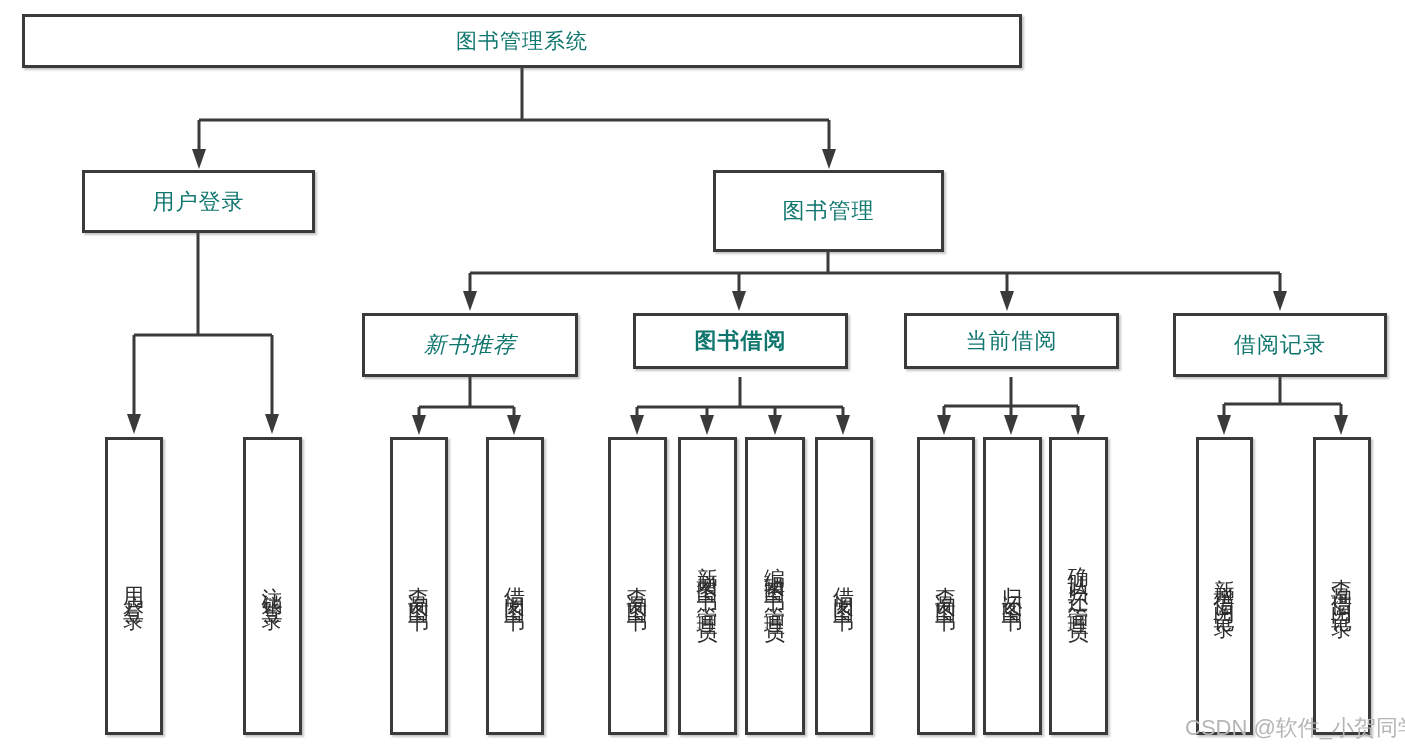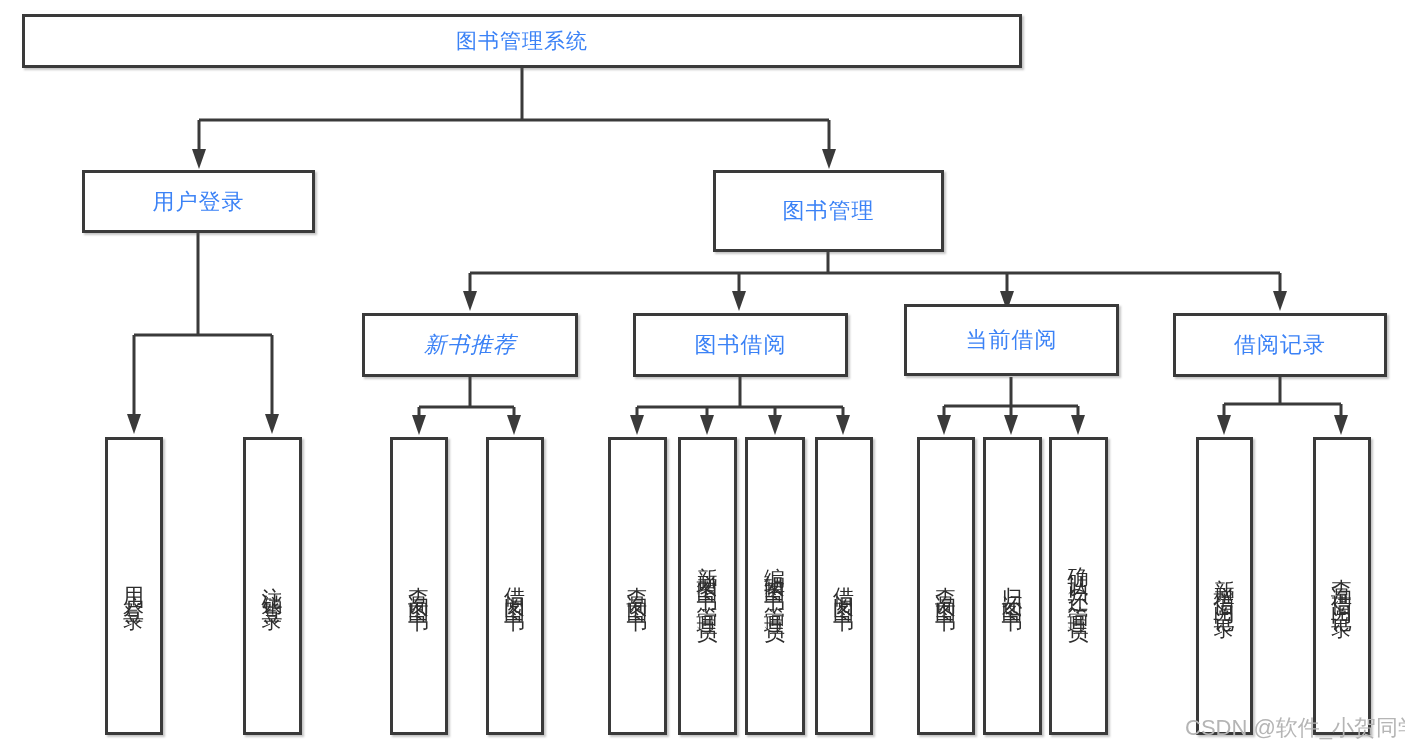--- a/index.html
+++ b/index.html
@@ -22,21 +22,21 @@
     pointer-events: none;
   }
   .node {
     position: absolute;
     background: #ffffff;
     border: 3px solid #3a3a3a;
     box-sizing: border-box;
     display: flex;
     align-items: center;
     justify-content: center;
-    color: #3b82f6;
+    color: #0f766e;
     font-size: 22px;
     letter-spacing: 1px;
     box-shadow: 2px 2px 2px rgba(90,90,90,0.35);
     white-space: nowrap;
   }
   .node.root-node { font-size: 21px; }
   .vnode {
     position: absolute;
     background: #ffffff;
     border: 3px solid #3a3a3a;
@@ -119,24 +119,24 @@
   <div class="node" style="left:82px; top:170px; width:233px; height:63px;">
     <span>用户登录</span>
   </div>
   <div class="node" style="left:713px; top:170px; width:231px; height:82px;">
     <span>图书管理</span>
   </div>
 
   <div class="node" style="left:362px; top:313px; width:216px; height:64px;font-style:italic;">
     <span>新书推荐</span>
   </div>
-  <div class="node" style="left:633px; top:313px; width:215px; height:64px;">
+  <div class="node" style="left:633px; top:313px; width:215px; height:56px;font-weight:bold;">
     <span>图书借阅</span>
   </div>
-  <div class="node" style="left:904px; top:304px; width:215px; height:72px;text-align:right;">
+  <div class="node" style="left:904px; top:313px; width:215px; height:56px;text-align:right;">
     <span>当前借阅</span>
   </div>
   <div class="node" style="left:1173px; top:313px; width:214px; height:64px;">
     <span>借阅记录</span>
   </div>
 
   <div class="vnode" style="left:105px; top:437px; width:58px; height:298px;">
     <span class="vtext">用户登录</span>
   </div>
   <div class="vnode" style="left:243px; top:437px; width:59px; height:298px;">

